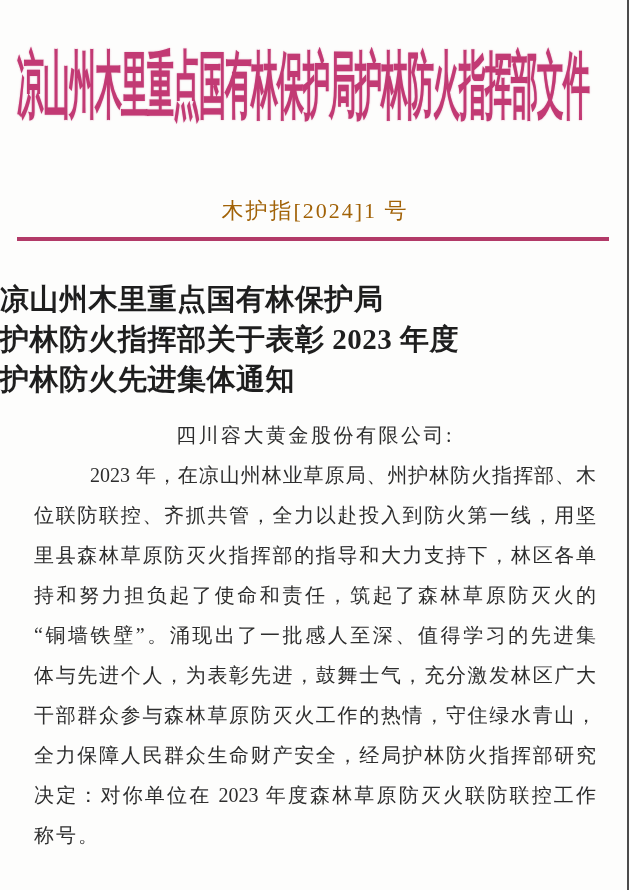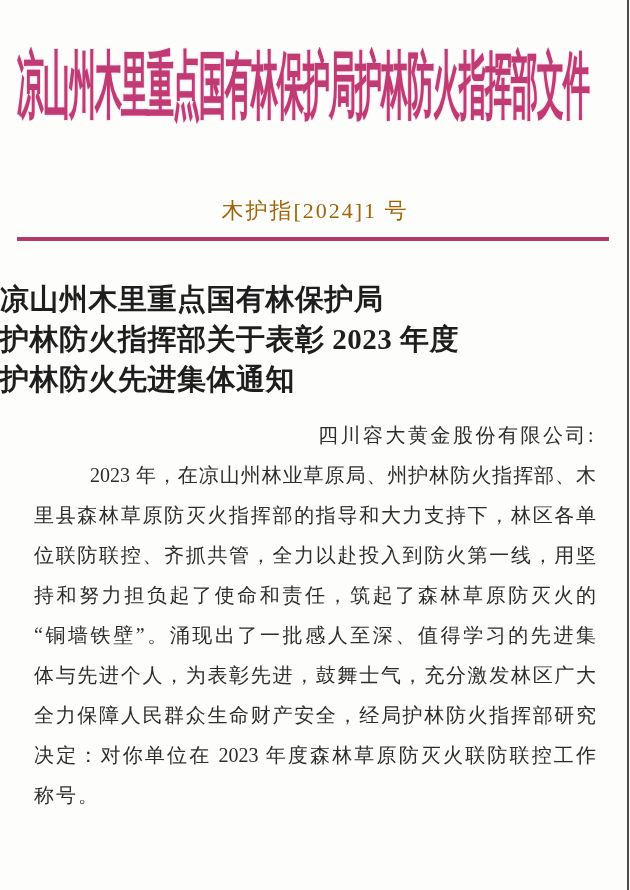--- a/index.html
+++ b/index.html
@@ -60,21 +60,21 @@
   .content {
     position: absolute;
     top: 415px; left: 34px; width: 562px;
     font-size: 20px;
     line-height: 40px;
     color: #2d2d2d;
   }
 
   .salutation {
     letter-spacing: 2.5px;
-    text-align: right;
+    text-align: center;
   }
 
   .content .line {
     text-align: justify;
     text-align-last: justify;
   }
   .content .line:first-child {
     padding-left: 56px; 
   }
   .content .line:last-child {
@@ -105,25 +105,26 @@
   <div class="notice-title">
       <div class="line">凉山州木里重点国有林保护局</div>
       <div class="line">护林防火指挥部关于表彰 2023 年度</div>
       <div class="line">护林防火先进集体通知</div>
     </div>
 
   <div class="content">
     <div class="salutation">四川容大黄金股份有限公司:</div>
     <div class="body">
         <div class="line">2023 年，在凉山州林业草原局、州护林防火指挥部、木</div>
+        <div class="line">位联防联控、齐抓共管，全力以赴投入到防火第一线，用坚</div>
         <div class="line">里县森林草原防灭火指挥部的指导和大力支持下，林区各单</div>
-        <div class="line">位联防联控、齐抓共管，全力以赴投入到防火第一线，用坚</div>
         <div class="line">持和努力担负起了使命和责任，筑起了森林草原防灭火的</div>
         <div class="line">“铜墙铁壁”。涌现出了一批感人至深、值得学习的先进集</div>
         <div class="line">体与先进个人，为表彰先进，鼓舞士气，充分激发林区广大</div>
+        <div class="line">干部群众参与森林草原防灭火工作的热情，守住绿水青山，</div>
         <div class="line">全力保障人民群众生命财产安全，经局护林防火指挥部研究</div>
         <div class="line">决定：对你单位在 2023 年度森林草原防灭火联防联控工作</div>
         <div class="line">称号。</div>
       </div>
   </div>
 
   <div class="scan-edge"></div>
 
 </div>
 

